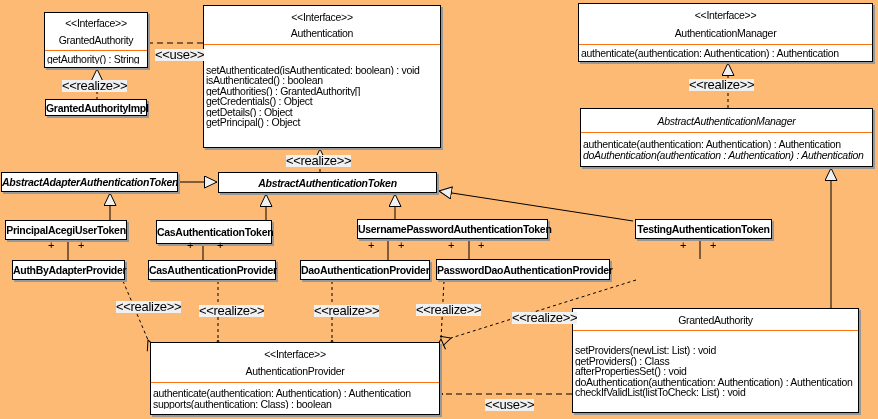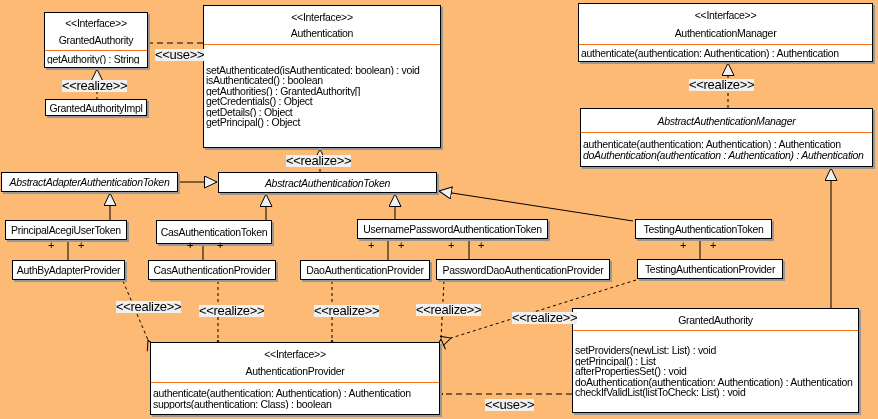--- a/index.html
+++ b/index.html
@@ -9,21 +9,21 @@
   svg.wires{position:absolute;left:0;top:0;z-index:1;}
   .box{position:absolute;box-sizing:border-box;background:#fff;border:1px solid #000;
        box-shadow:2px 2px 0 #989898;z-index:2;display:flex;flex-direction:column;
        font-size:10.5px;letter-spacing:-0.3px;color:#000;}
   .title{display:flex;flex-direction:column;align-items:center;justify-content:space-evenly;
          text-align:center;white-space:nowrap;overflow:visible;}
   .methods{border-top:1px solid #f97316;flex:1;display:flex;flex-direction:column;
            justify-content:center;min-height:0;}
   .mrow{white-space:nowrap;padding-left:2px;overflow:hidden;line-height:1;}
   .mrow.ovf{overflow:visible;}
-  .single{align-items:flex-start;justify-content:center;white-space:nowrap;}
+  .single{align-items:flex-start;justify-content:center;white-space:nowrap;font-weight:bold;}
   .single .cname{width:100%;text-align:center;}
   .it{font-style:italic;}
   .lbl{position:absolute;z-index:3;font-size:13px;letter-spacing:-0.3px;line-height:12px;
        background:#f0f0f0;white-space:nowrap;color:#000;}
   .plus{position:absolute;z-index:3;font-size:11px;line-height:10px;color:#000;}
 </style>
 </head>
 <body>
 
 <div class="canvas">
@@ -147,42 +147,39 @@
   </div>
 
   <div class="box single" style="left:300px;top:260px;width:130px;height:20px">
     <div class="cname">DaoAuthenticationProvider</div>
   </div>
 
   <div class="box single" style="left:436px;top:259px;width:174px;height:21px">
     <div class="cname">PasswordDaoAuthenticationProvider</div>
   </div>
 
-  <div class="box single" style="left:637px;top:259px;width:146px;height:20px">
-    <div class="cname">TestingAuthenticationProvider</div>
-  </div>
 
   <div class="box" style="left:150px;top:342px;width:290px;height:73px">
     <div class="title" style="flex:0 0 39px">
       <div>&lt;&lt;Interface&gt;&gt;</div>
       <div>AuthenticationProvider</div>
     </div>
     <div class="methods">
       <div class="mrow">authenticate(authentication: Authentication) : Authentication</div>
       <div class="mrow">supports(authentication: Class) : boolean</div>
     </div>
   </div>
 
   <div class="box" style="left:572px;top:308px;width:287px;height:105px">
     <div class="title" style="flex:0 0 21px">
       <div>GrantedAuthority</div>
     </div>
     <div class="methods">
       <div class="mrow">setProviders(newList: List) : void</div>
-      <div class="mrow">getPrincipal() : List</div>
+      <div class="mrow">getProviders() : Class</div>
       <div class="mrow">afterPropertiesSet() : void</div>
       <div class="mrow ovf">doAuthentication(authentication: Authentication) : Authentication</div>
       <div class="mrow">checkIfValidList(listToCheck: List) : void</div>
     </div>
   </div>
 
   <div class="lbl" style="left:155px;top:49px">&lt;&lt;use&gt;&gt;</div>
   <div class="lbl" style="left:62px;top:80px">&lt;&lt;realize&gt;&gt;</div>
   <div class="lbl" style="left:286px;top:155px">&lt;&lt;realize&gt;&gt;</div>
   <div class="lbl" style="left:689px;top:79px">&lt;&lt;realize&gt;&gt;</div>

